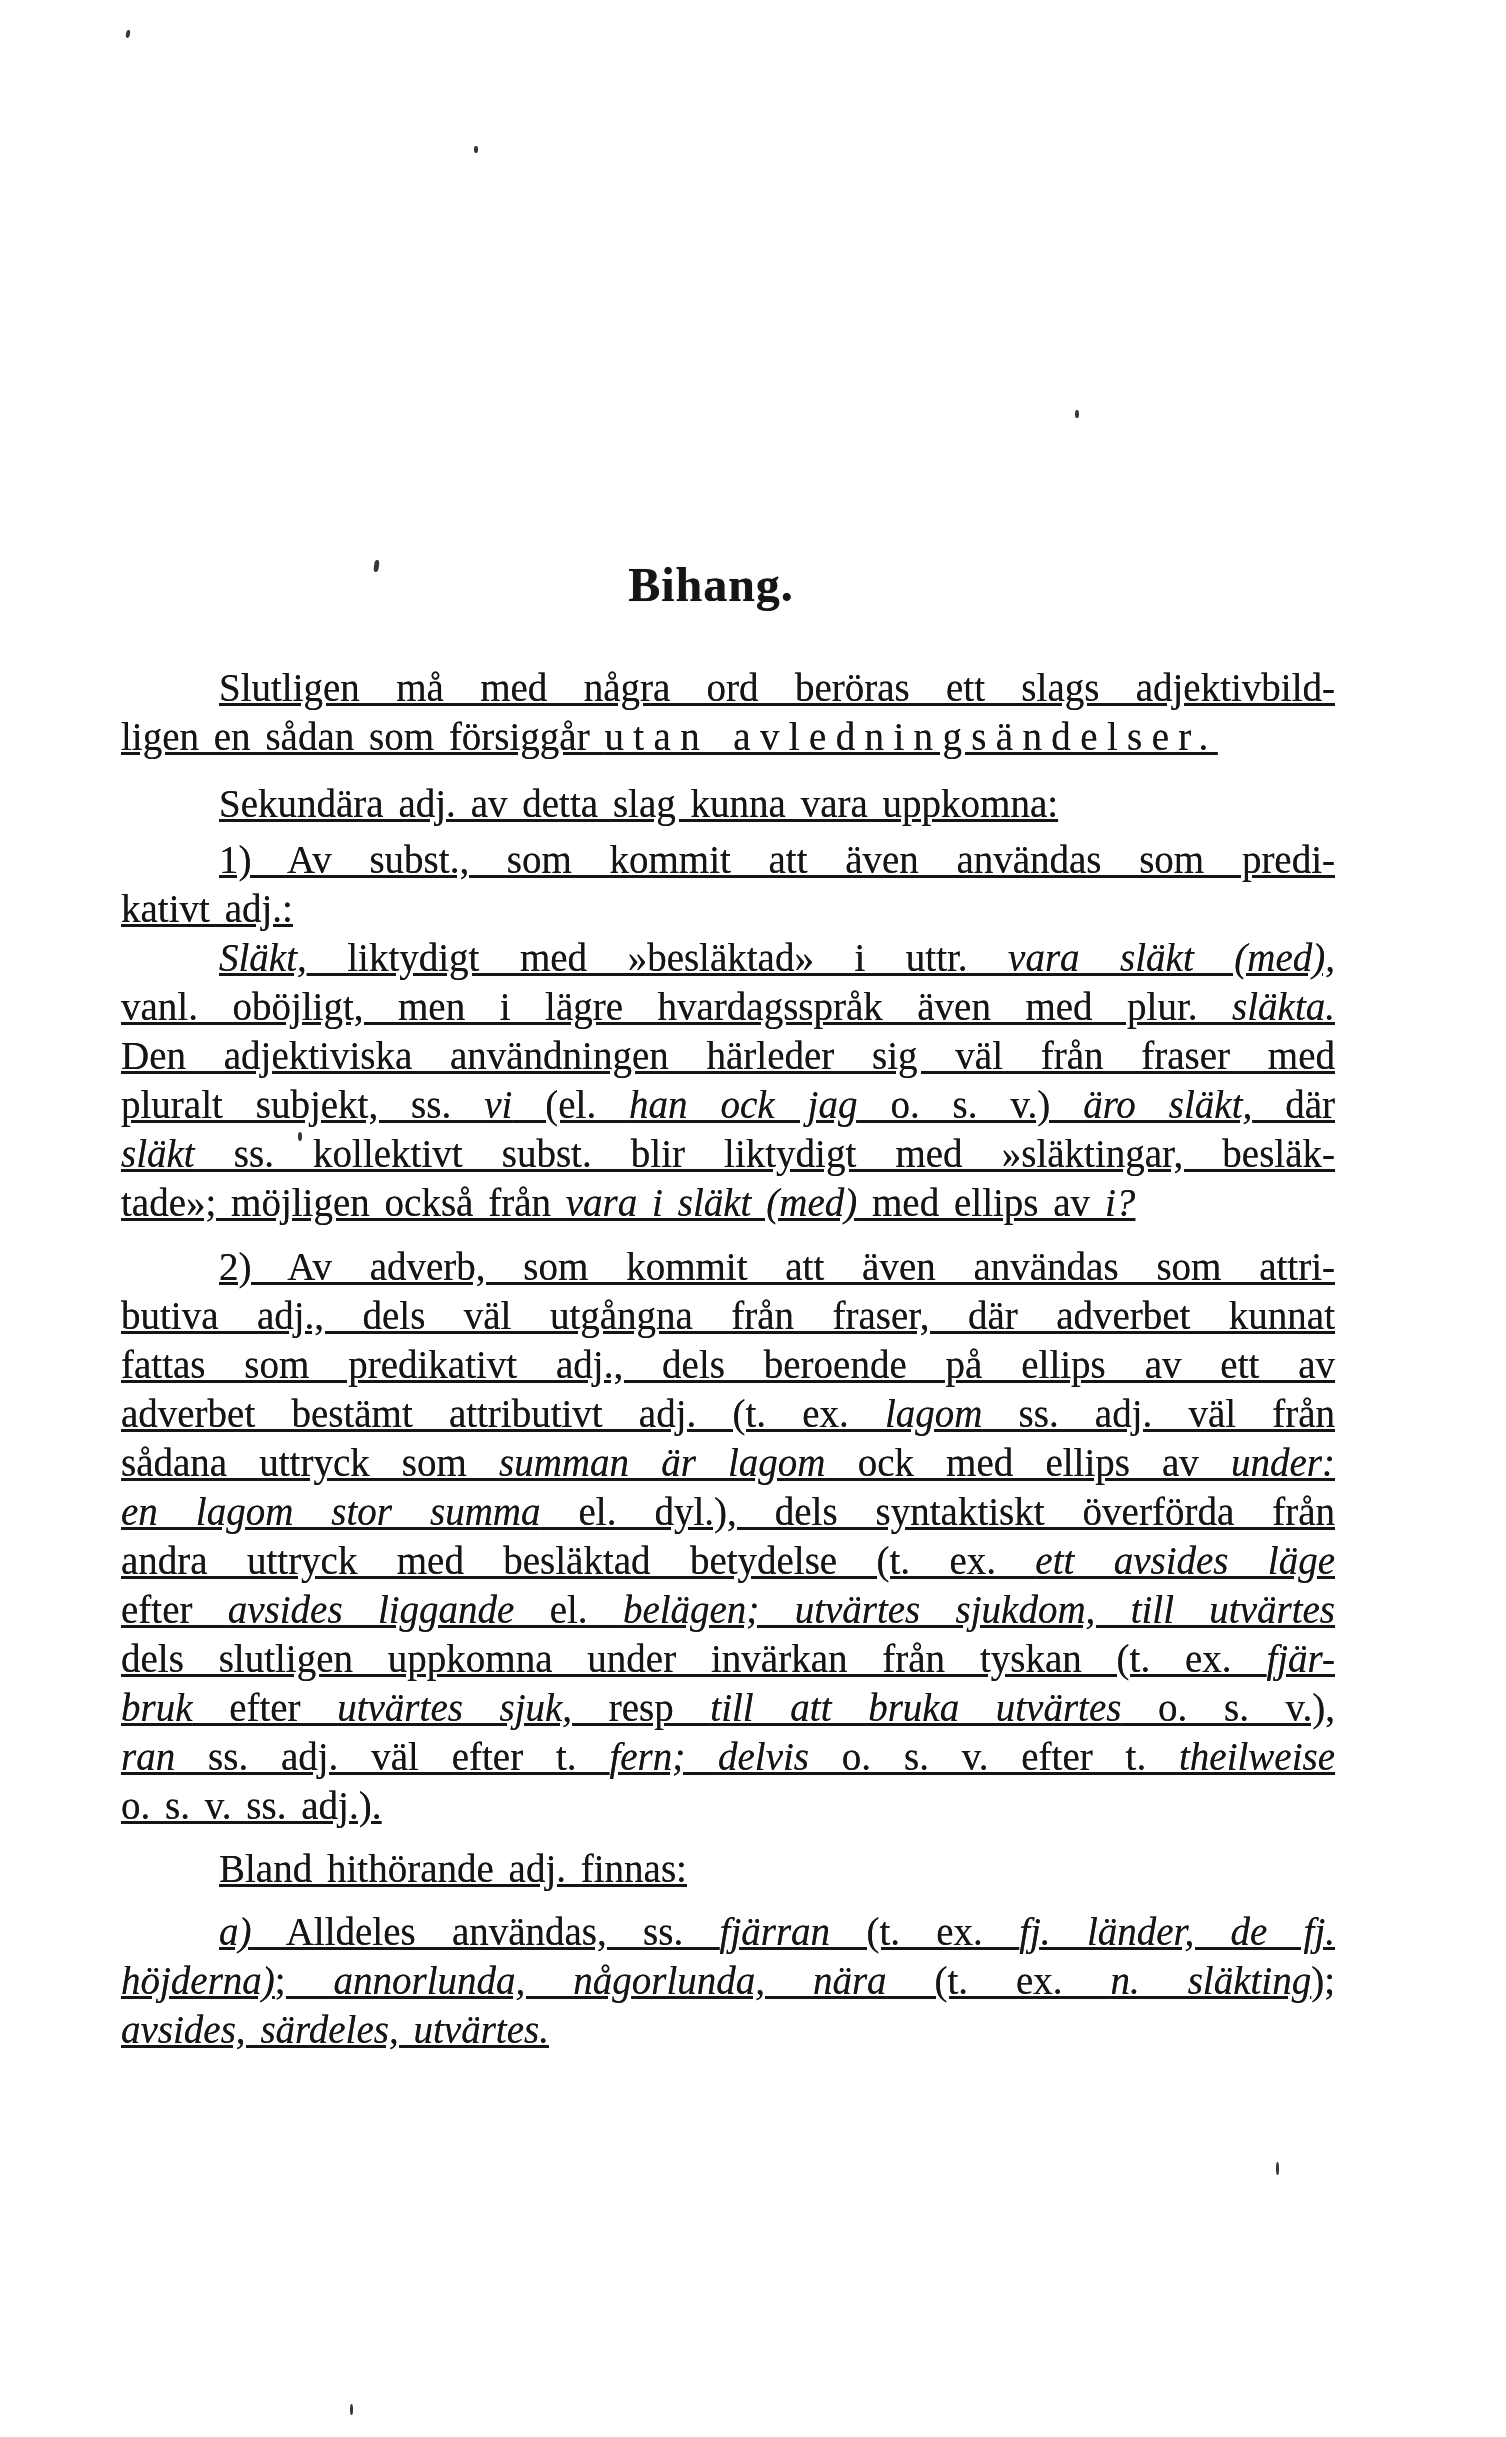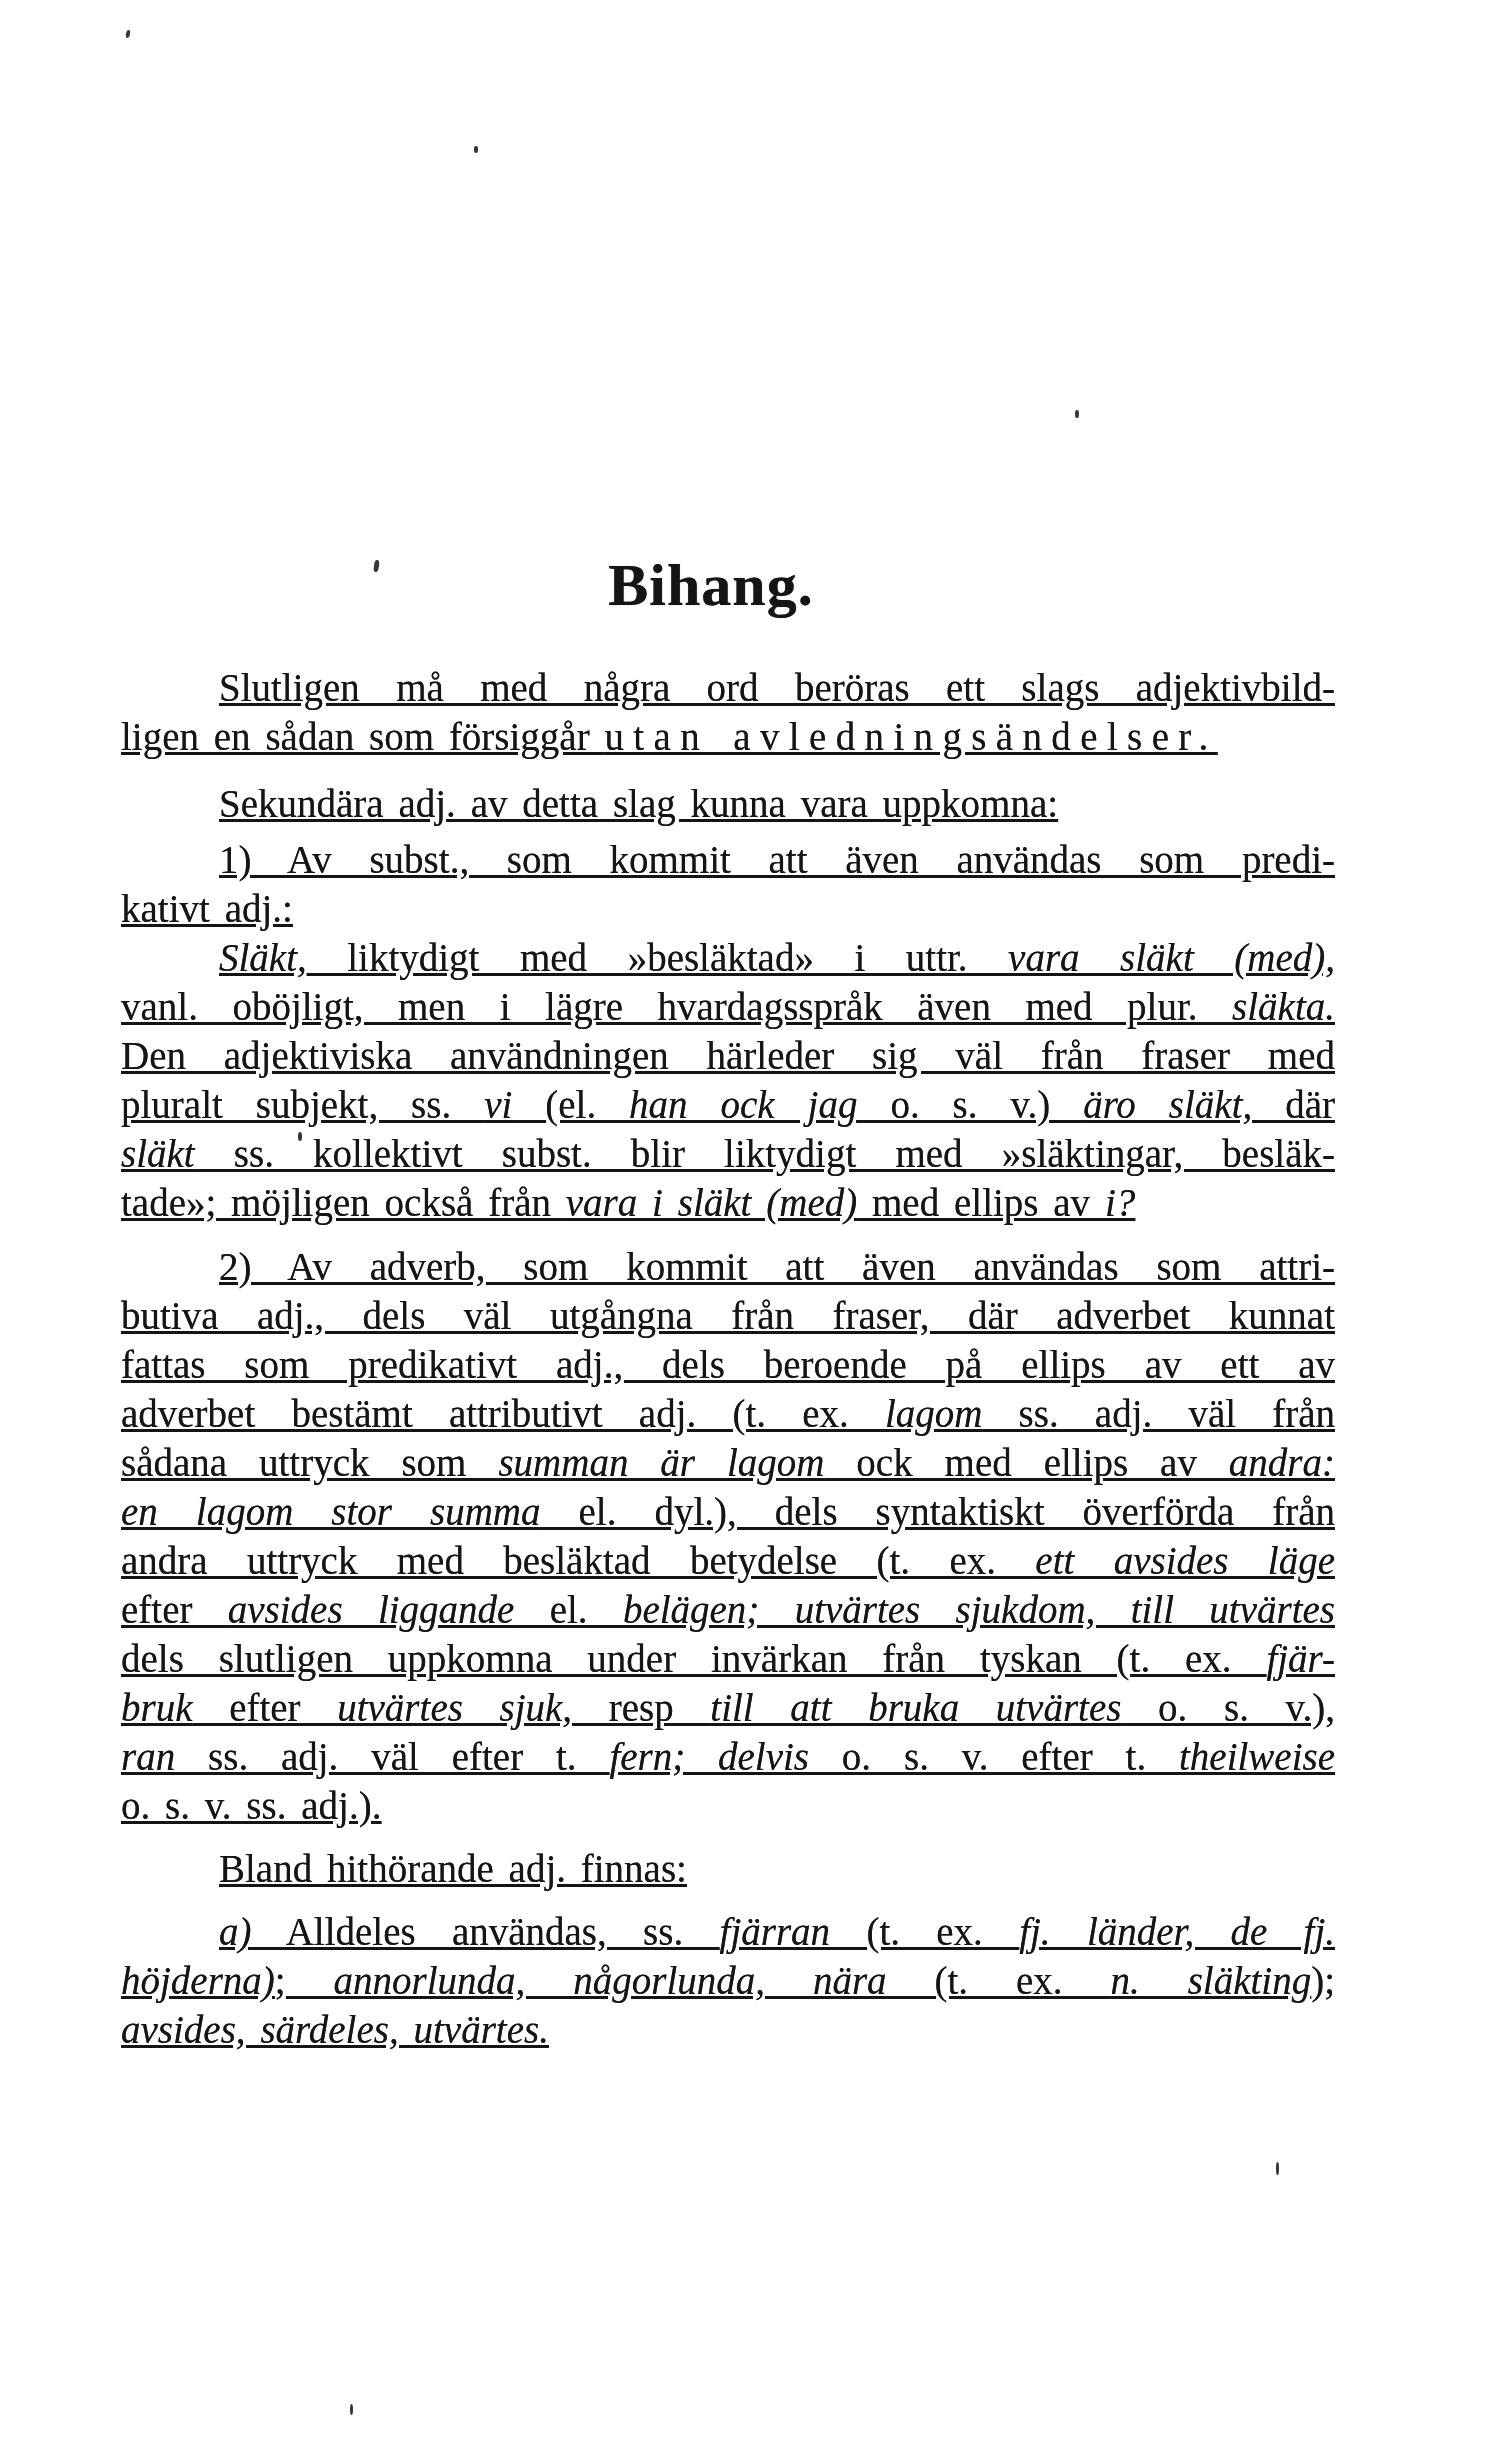--- a/index.html
+++ b/index.html
@@ -9,21 +9,21 @@
     position:relative;
     overflow:hidden;
     font-family:"Liberation Serif", serif;
     color:#151515;
   }
   .page-title{
     position:absolute;
     left:121px;top:561px;width:1214px;
     margin-left:-17px;
     text-align:center;
-    font-size:60px;line-height:48px;
+    font-size:48px;line-height:48px;
     letter-spacing:1px;
     font-weight:700;
     text-shadow:0 0 0.7px rgba(0,0,0,.8);
     white-space:nowrap;
   }
   .text-block{
     position:absolute;
     left:121px;top:663px;width:1214px;
     font-size:39px;line-height:49px;
     word-spacing:0.13em;
@@ -66,21 +66,21 @@
       <div class="line j"><span class="seg">Den adjektiviska användningen härleder sig väl från fraser med</span></div>
       <div class="line j"><span class="seg">pluralt subjekt, ss. </span><span class="seg it">vi</span><span class="seg"> (el. </span><span class="seg it">han ock jag</span><span class="seg"> o. s. v.) </span><span class="seg it">äro släkt,</span><span class="seg"> där</span></div>
       <div class="line j"><span class="seg it">släkt</span><span class="seg"> ss. kollektivt subst. blir liktydigt med »släktingar, besläk-</span></div>
       <div class="line l"><span class="seg">tade»; möjligen också från </span><span class="seg it">vara i släkt (med)</span><span class="seg"> med ellips av </span><span class="seg it">i?</span></div>
     </div>
     <div class="para" style="margin-top: 14.6px;">
       <div class="line j ind"><span class="seg">2) Av adverb, som kommit att även användas som attri-</span></div>
       <div class="line j"><span class="seg">butiva adj., dels väl utgångna från fraser, där adverbet kunnat</span></div>
       <div class="line j"><span class="seg">fattas som predikativt adj., dels beroende på ellips av ett av</span></div>
       <div class="line j"><span class="seg">adverbet bestämt attributivt adj. (t. ex. </span><span class="seg it">lagom</span><span class="seg"> ss. adj. väl från</span></div>
-      <div class="line j"><span class="seg">sådana uttryck som </span><span class="seg it">summan är lagom</span><span class="seg"> ock med ellips av </span><span class="seg it">andra:</span></div>
+      <div class="line j"><span class="seg">sådana uttryck som </span><span class="seg it">summan är lagom</span><span class="seg"> ock med ellips av </span><span class="seg it">under:</span></div>
       <div class="line j"><span class="seg it">en lagom stor summa</span><span class="seg"> el. dyl.), dels syntaktiskt överförda från</span></div>
       <div class="line j"><span class="seg">andra uttryck med besläktad betydelse (t. ex. </span><span class="seg it">ett avsides läge</span></div>
       <div class="line j"><span class="seg">efter </span><span class="seg it">avsides liggande</span><span class="seg"> el. </span><span class="seg it">belägen; utvärtes sjukdom, till utvärtes</span></div>
       <div class="line j"><span class="seg">dels slutligen uppkomna under invärkan från tyskan (t. ex. </span><span class="seg it">fjär-</span></div>
       <div class="line j"><span class="seg it">bruk</span><span class="seg"> efter </span><span class="seg it">utvärtes sjuk,</span><span class="seg"> resp </span><span class="seg it">till att bruka utvärtes</span><span class="seg"> o. s. v.),</span></div>
       <div class="line j"><span class="seg it">ran</span><span class="seg"> ss. adj. väl efter t. </span><span class="seg it">fern;</span><span class="seg"> </span><span class="seg it">delvis</span><span class="seg"> o. s. v. efter t. </span><span class="seg it">theilweise</span></div>
       <div class="line l"><span class="seg">o. s. v. ss. adj.).</span></div>
     </div>
     <div class="para" style="margin-top: 13.7px;">
       <div class="line l ind"><span class="seg">Bland hithörande adj. finnas:</span></div>

